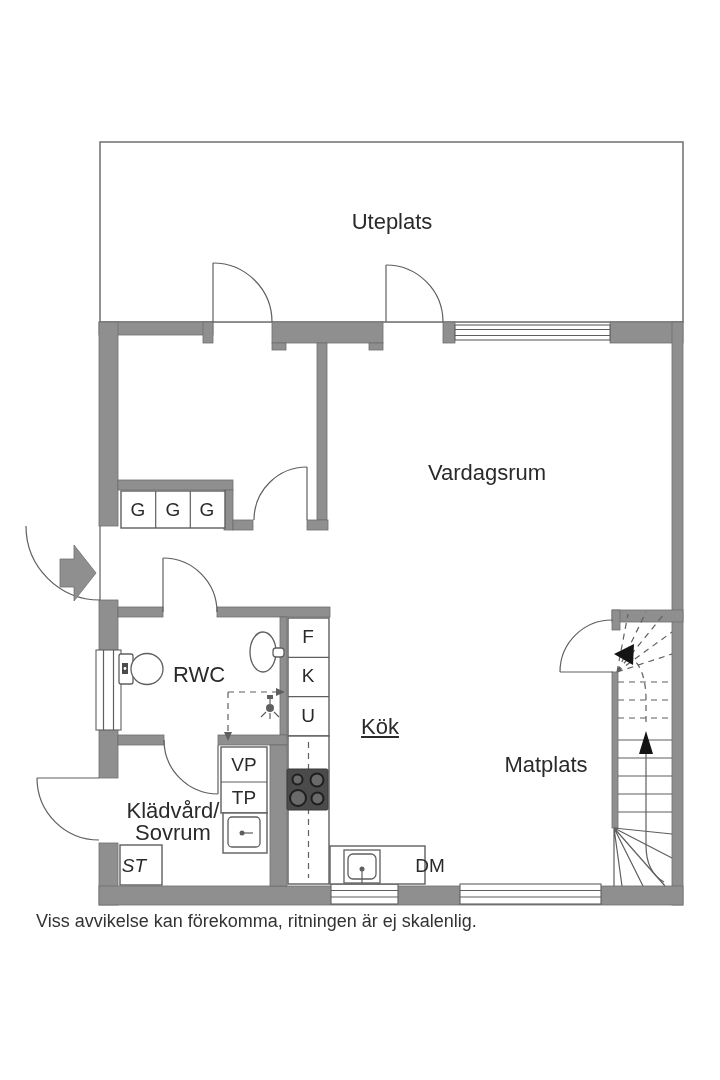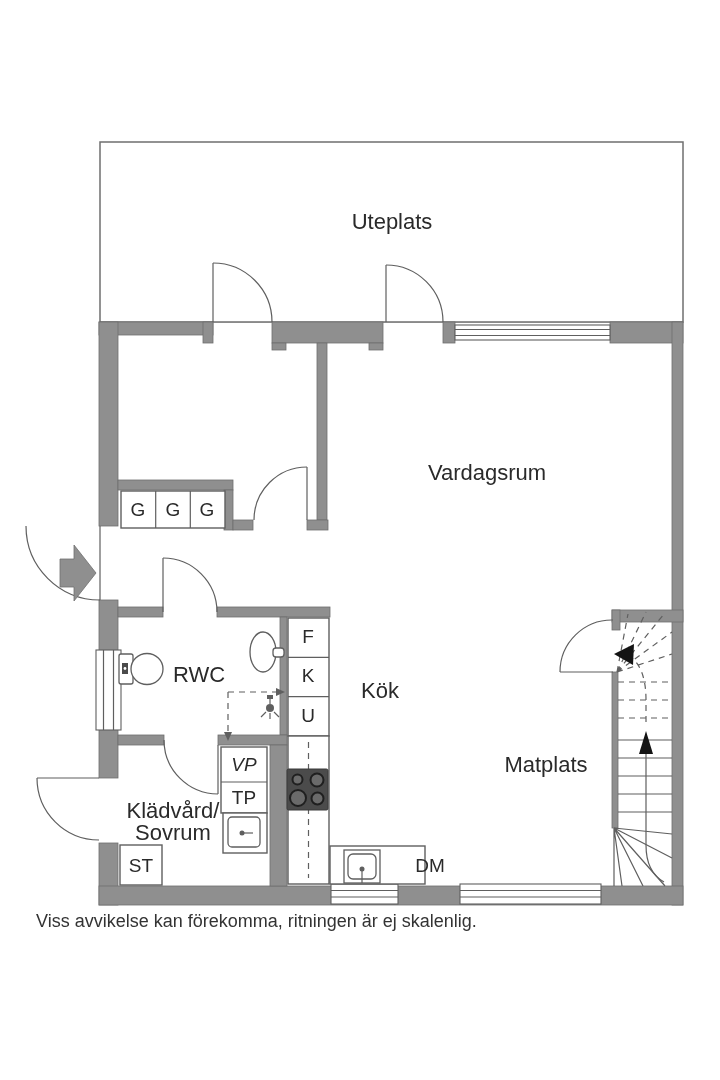--- a/index.html
+++ b/index.html
@@ -197,32 +197,32 @@
     <path class="thin" d="M646 754 V845 Q646 872 664 882"></path>
     <polygon class="blk" points="646,731 639,754 653,754"></polygon>
     <path class="dash" d="M646 722 V700 Q646 670 632 658" stroke-dasharray="5 4"></path>
     <polygon class="blk" points="614,654 634,644 633,665"></polygon>
   </g>
 </svg>
 
   <div class="lbl room" style="left:392px;top:222px;">Uteplats</div>
   <div class="lbl room" style="left:487px;top:473px;text-align:right;">Vardagsrum</div>
   <div class="lbl room" style="left:199px;top:675px;">RWC</div>
-  <div class="lbl room" style="left:380px;top:691px;">Kök</div>
+  <div class="lbl room" style="left:380px;top:727px;text-decoration:underline;">Kök</div>
   <div class="lbl room" style="left:527px;top:765px;margin-left:19px;">Matplats</div>
   <div class="lbl room two-line" style="left:173px;top:822px;">
     <div>Klädvård/</div>
     <div>Sovrum</div>
   </div>
 
   <div class="lbl small" style="left:138px;top:510px;">G</div>
   <div class="lbl small" style="left:173px;top:510px;">G</div>
   <div class="lbl small" style="left:207px;top:510px;">G</div>
   <div class="lbl small" style="left:308px;top:637px;">F</div>
   <div class="lbl small" style="left:308px;top:676px;">K</div>
   <div class="lbl small" style="left:308px;top:716px;">U</div>
-  <div class="lbl small" style="left:244px;top:765px;font-style:italic;">VP</div>
+  <div class="lbl small" style="left:244px;top:765px;">VP</div>
   <div class="lbl small" style="left:244px;top:798px;">TP</div>
-  <div class="lbl small" style="left:141px;top:866px;">ST</div>
+  <div class="lbl small" style="left:134px;top:866px;font-style:italic;">ST</div>
   <div class="lbl small" style="left:430px;top:866px;">DM</div>
 
   <div class="disclaimer">Viss avvikelse kan förekomma, ritningen är ej skalenlig.</div>
 </div>
 
 </body></html>

